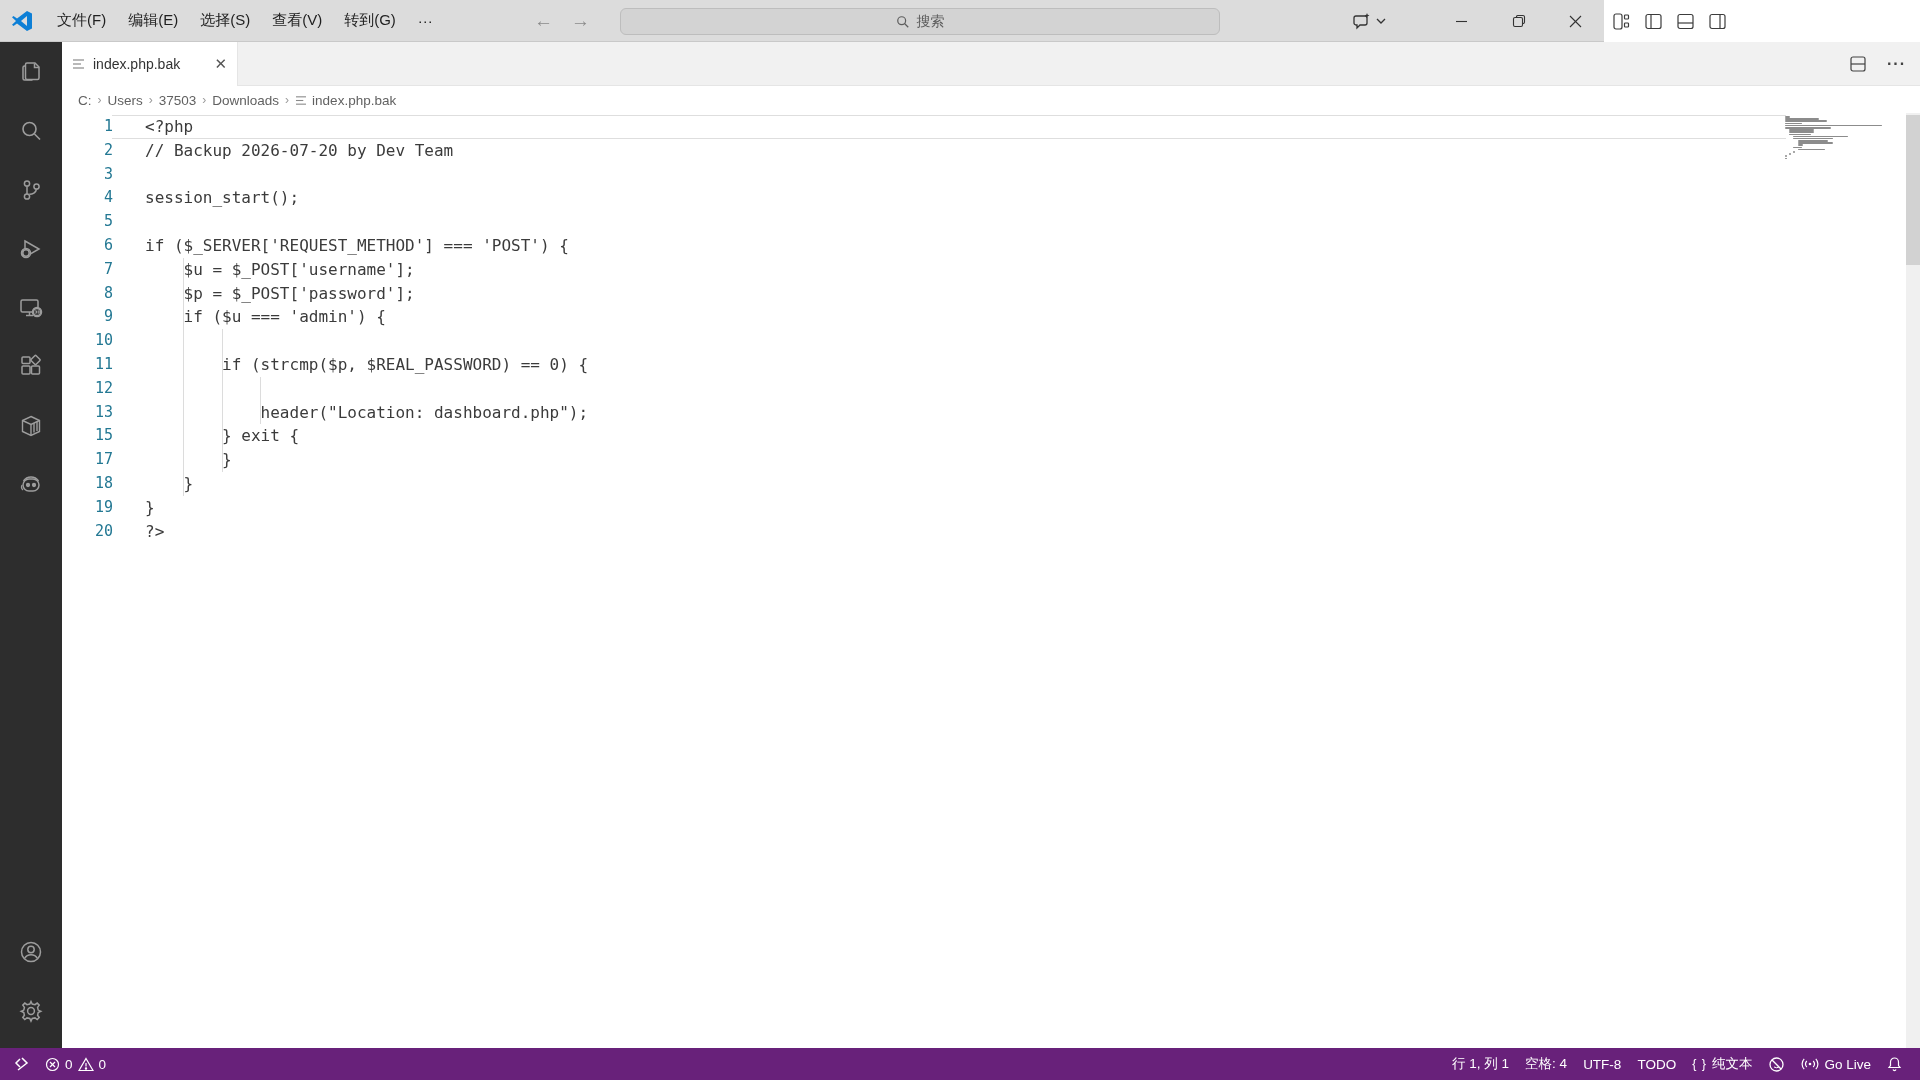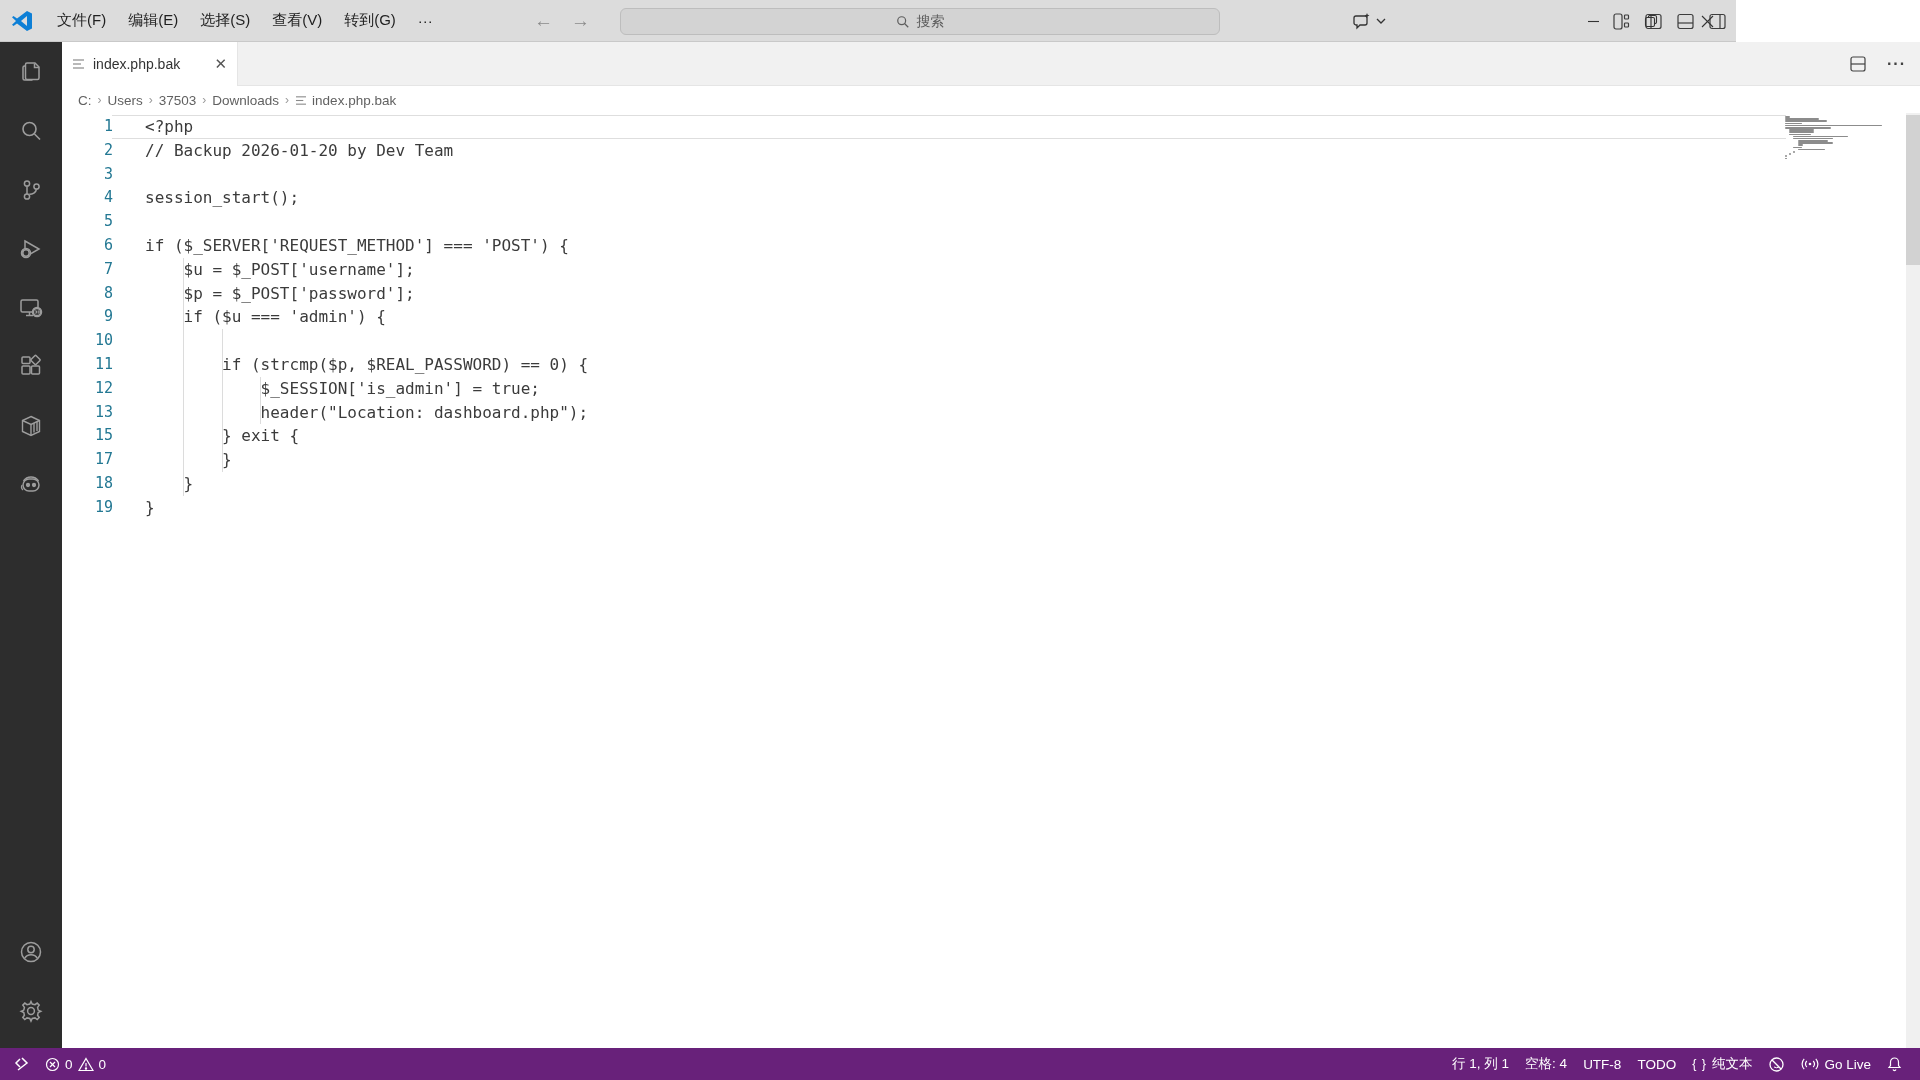--- a/index.html
+++ b/index.html
@@ -1,21 +1,21 @@
 <!DOCTYPE html>
 <html><head>
 <meta charset="utf-8">
 <style>
   * { margin:0; padding:0; box-sizing:border-box; }
   html,body { width:1920px; height:1080px; overflow:hidden; background:#fff;
               font-family:"Liberation Sans", sans-serif; }
   .app { position:relative; width:1920px; height:1080px; }
 
   
-  .titlebar { position:absolute; top:0; left:0; width:1736px; height:42px;
+  .titlebar { position:absolute; top:0; left:0; width:1604px; height:42px;
               background:#dcdcdc; border-bottom:1px solid #c9c9c9;
               display:flex; align-items:center; z-index:30; }
   .vscode-logo { width:24px; height:24px; margin:0 12px 0 10px; }
   .menu-item { font-size:15px; color:#1f1f1f; padding:0 11px; height:42px;
                display:flex; align-items:center; cursor:default; }
   .nav-arrows { position:absolute; left:534px; top:0; height:42px; display:flex;
                 align-items:center; gap:18px; color:#8a8a8a; font-size:19px; }
   .cmd-center { position:absolute; left:620px; top:8px; width:600px; height:27px;
                 background:#d3d3d3; border:1px solid #bdbdbd; border-radius:6px;
                 display:flex; align-items:center; justify-content:center;
@@ -291,21 +291,21 @@
 
   <div class="editor">
     <div class="rows" id="rows">
         <div class="code-row">
           <div class="current-line"></div>
           <div class="line-num">1</div>
           <div class="code-text">&lt;?php</div>
         </div>
         <div class="code-row">
           <div class="line-num">2</div>
-          <div class="code-text">// Backup 2026-01-20 by Dev Team</div>
+          <div class="code-text">// Backup 2026-07-20 by Dev Team</div>
         </div>
         <div class="code-row">
           <div class="line-num">3</div>
         </div>
         <div class="code-row">
           <div class="line-num">4</div>
           <div class="code-text">session_start();</div>
         </div>
         <div class="code-row">
           <div class="line-num">5</div>
@@ -338,21 +338,20 @@
           <div class="line-num">11</div>
           <div class="indent-guide" style="left: 121.4px;"></div>
           <div class="indent-guide" style="left: 159.8px;"></div>
           <div class="code-text">        if (strcmp($p, $REAL_PASSWORD) == 0) {</div>
         </div>
         <div class="code-row">
           <div class="line-num">12</div>
           <div class="indent-guide" style="left: 121.4px;"></div>
           <div class="indent-guide" style="left: 159.8px;"></div>
           <div class="indent-guide" style="left: 198.2px;"></div>
-          <div class="code-text">            $_SESSION['is_admin'] = true;</div>
         </div>
         <div class="code-row">
           <div class="line-num">13</div>
           <div class="indent-guide" style="left: 121.4px;"></div>
           <div class="indent-guide" style="left: 159.8px;"></div>
           <div class="indent-guide" style="left: 198.2px;"></div>
           <div class="code-text">            header("Location: dashboard.php");</div>
         </div>
         <div class="code-row">
           <div class="line-num">15</div>
@@ -367,20 +366,24 @@
           <div class="code-text">        }</div>
         </div>
         <div class="code-row">
           <div class="line-num">18</div>
           <div class="indent-guide" style="left: 121.4px;"></div>
           <div class="code-text">    }</div>
         </div>
         <div class="code-row">
           <div class="line-num">19</div>
           <div class="code-text">}</div>
+        </div>
+        <div class="code-row">
+          <div class="line-num">20</div>
+          <div class="code-text">?&gt;</div>
         </div>
       </div>
     <div class="minimap" id="minimap">
         <div class="mini-line" style="margin-left: 0px; width: 5.25px;"></div>
         <div class="mini-line" style="margin-left: 0px; width: 33.6px;"></div>
         <div class="mini-line" style="margin-left: 0px; width: 42px;"></div>
         <div class="mini-line" style="margin-left: 0px; width: 16.8px;"></div>
         <div class="mini-line" style="margin-left: 0px; width: 96.6px;"></div>
         <div class="mini-line" style="margin-left: 0px; width: 46.2px;"></div>
         <div class="mini-line" style="margin-left: 4.2px; width: 25.2px;"></div>

